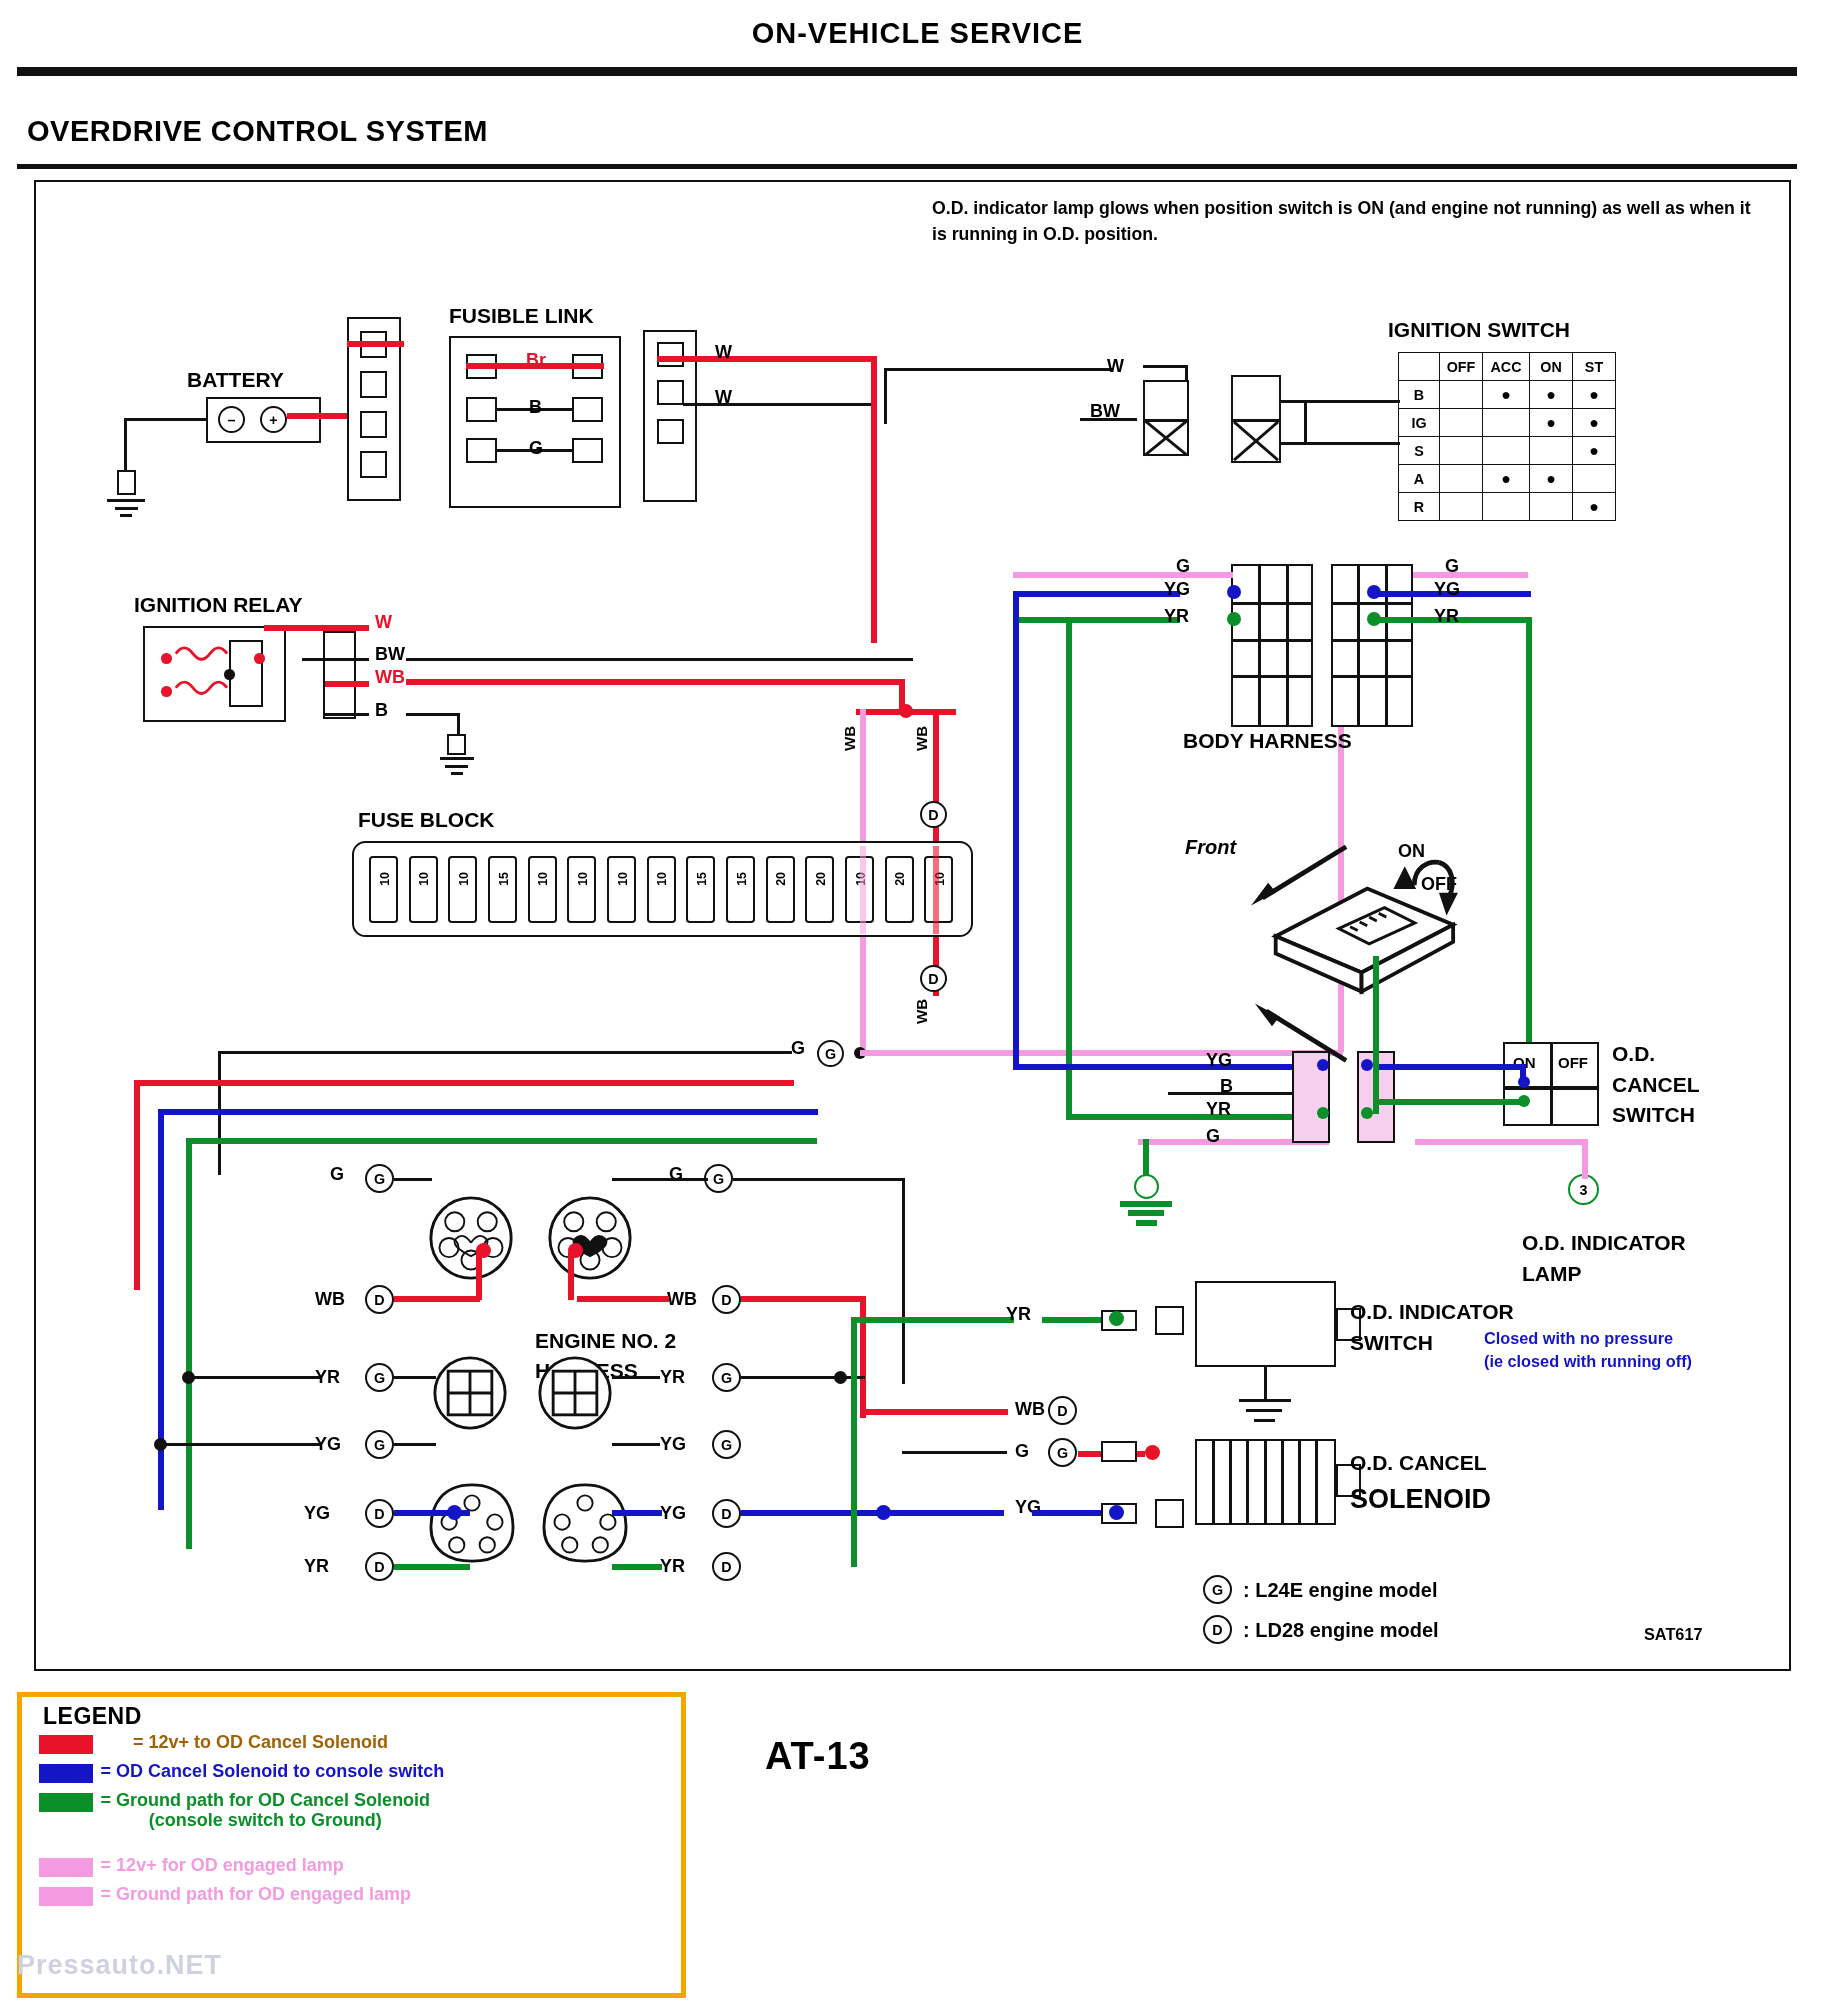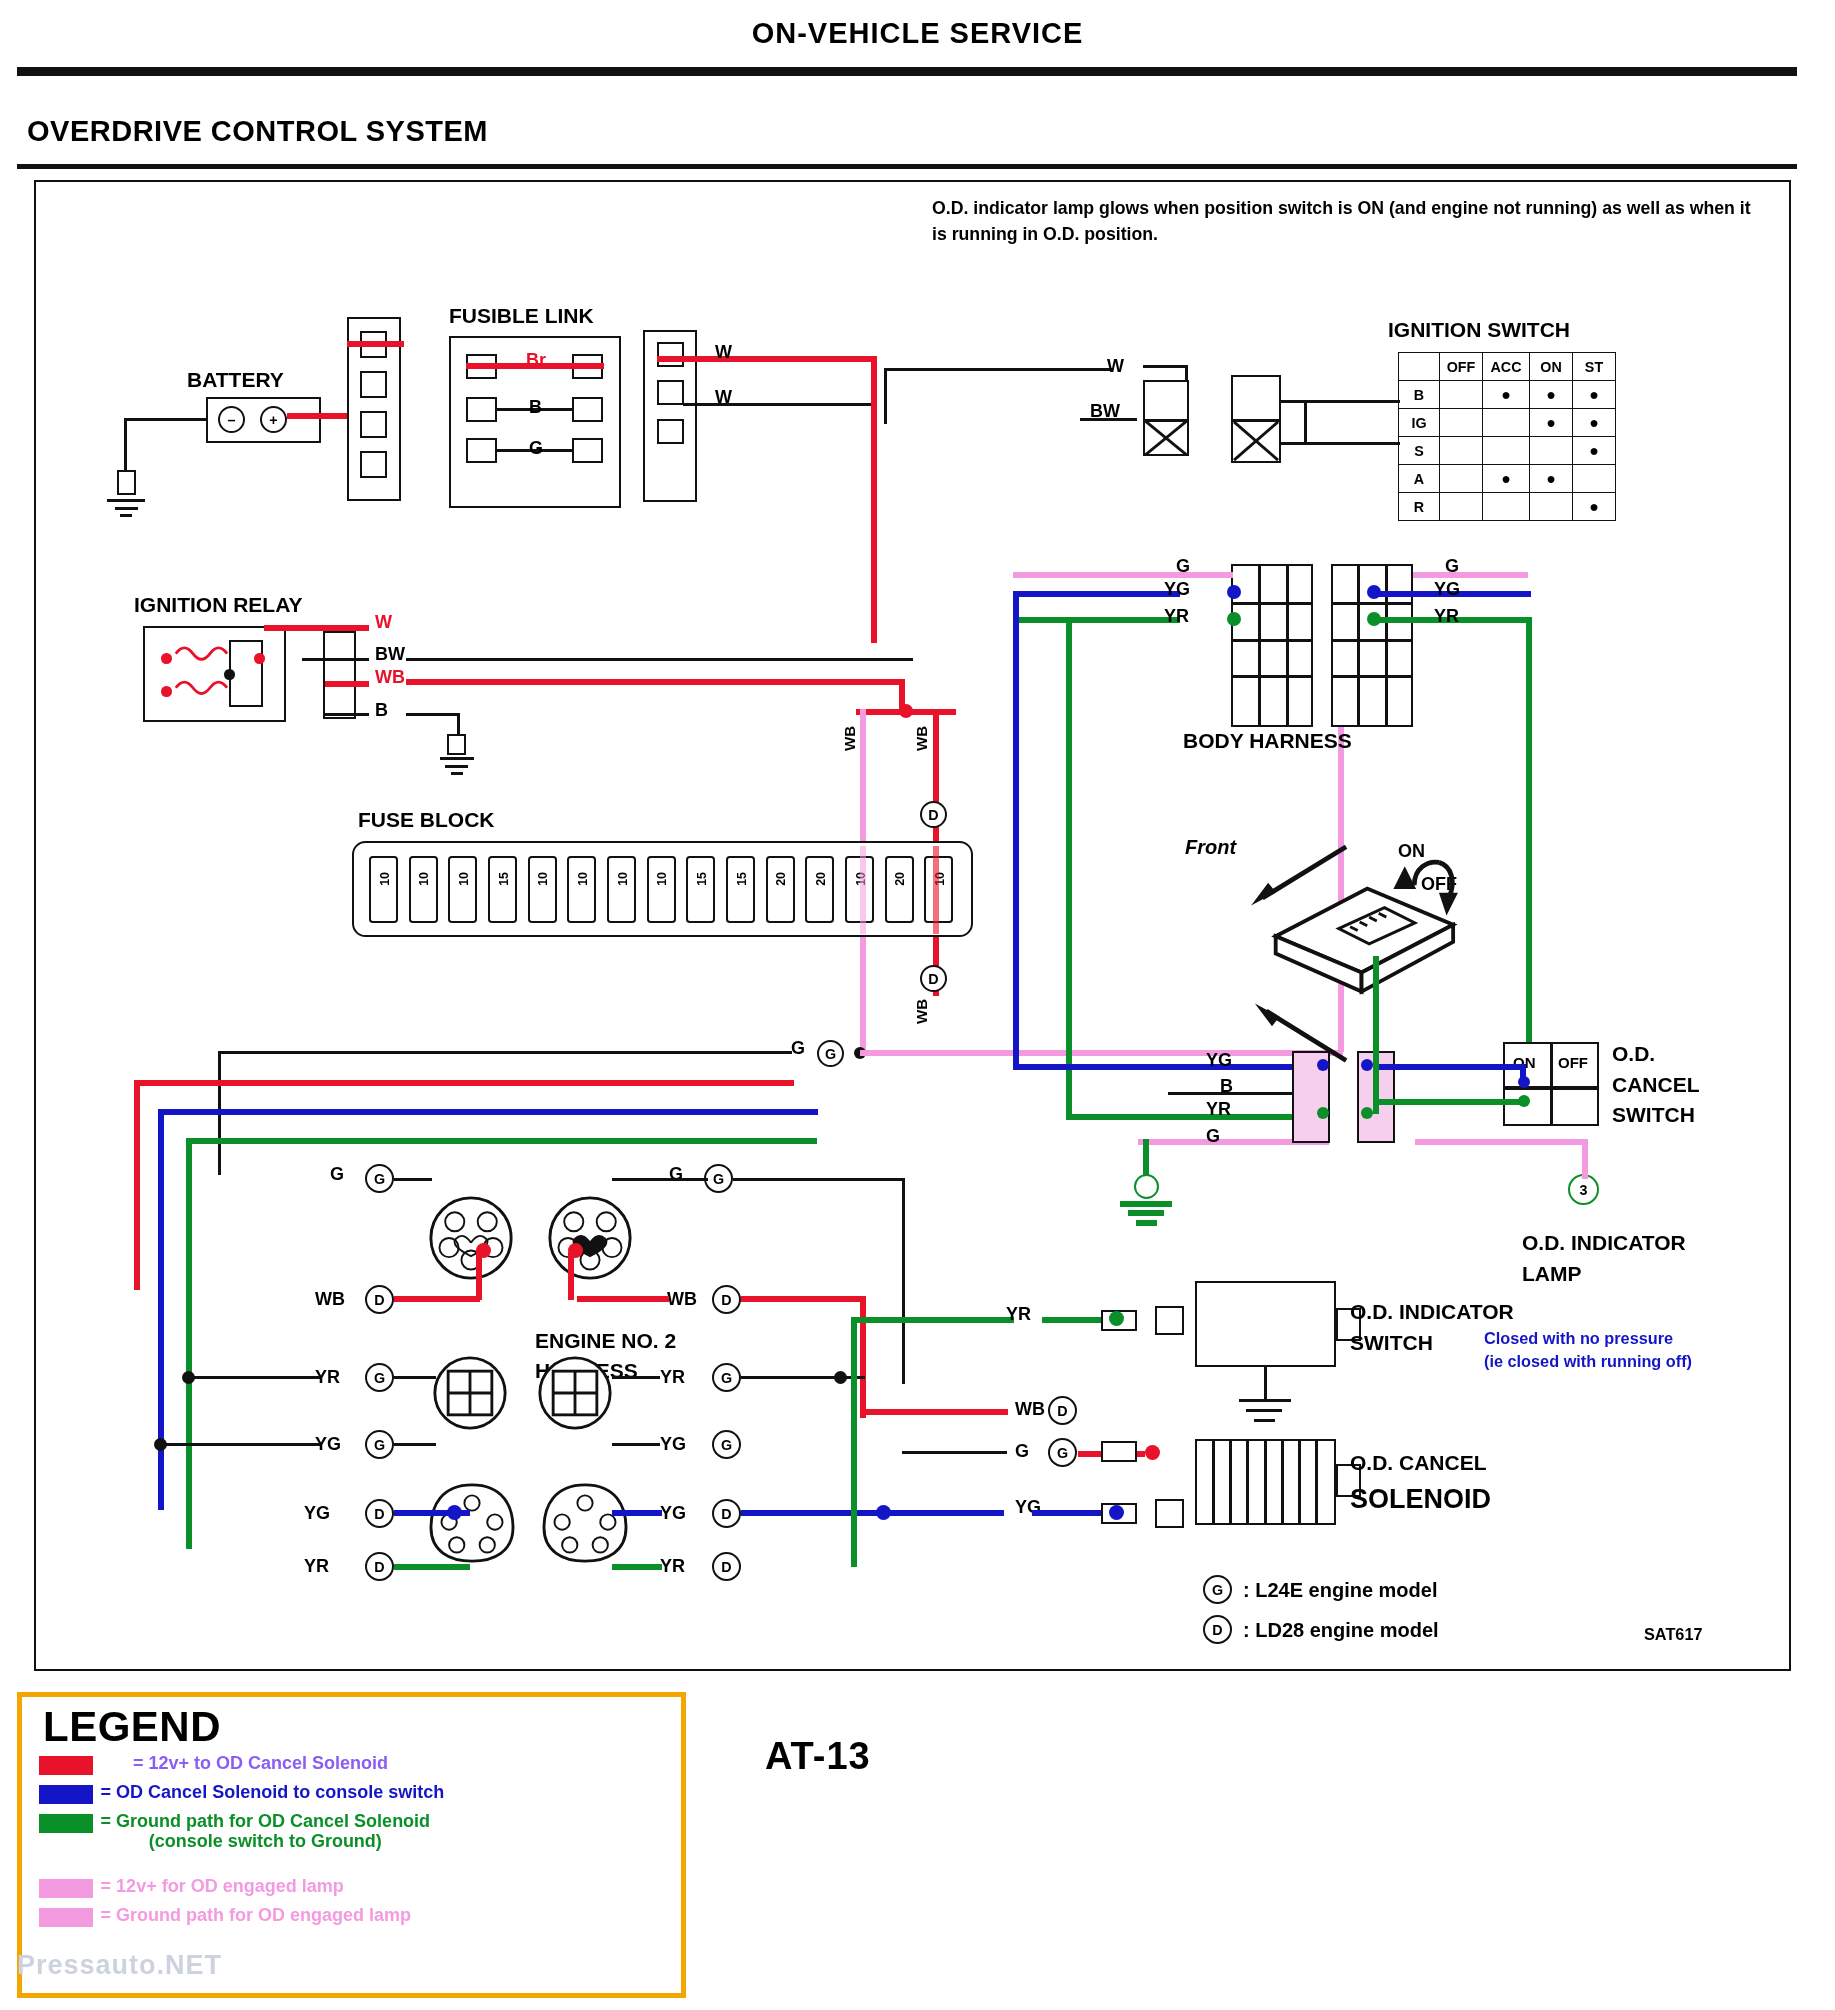--- a/index.html
+++ b/index.html
@@ -34,21 +34,21 @@
   .dot{position:absolute;border-radius:50%;background:#111;}
   .dotr{position:absolute;border-radius:50%;background:#e8122a;}
   .dotb{position:absolute;border-radius:50%;background:#1515c8;}
   .dotg{position:absolute;border-radius:50%;background:#0b8f28;}
   .circ{position:absolute;border:2.9px solid #111;border-radius:50%;box-sizing:border-box;background:#fff;
         display:flex;align-items:center;justify-content:center;font-size:14.3px;font-weight:bold;}
   .vert{writing-mode:vertical-rl;transform:rotate(180deg);}
 
   
   .legend{position:absolute;left:17px;top:1692px;width:669px;height:306px;border:5.7px solid #f3a600;box-sizing:border-box;background:#fff;}
-  .legend h2{margin:0;padding:5.7px 0 1.9px 21px;font-size:42px;font-weight:bold;letter-spacing:0.5px;}
+  .legend h2{margin:0;padding:5.7px 0 1.9px 21px;font-size:23px;font-weight:bold;letter-spacing:0.5px;}
   .lgrow{position:relative;height:27px;margin:1.9px 0 1.9px 17px;display:flex;align-items:flex-start;}
   .sw{width:54px;height:19px;margin-top:1.9px;flex:0 0 auto;}
   .lgtxt{font-size:18px;font-weight:bold;margin-left:7.6px;line-height:1.1;}
   .atno{position:absolute;left:765px;top:1735px;font-size:38px;font-weight:bold;letter-spacing:1px;}
   .sat{position:absolute;left:1644px;top:1625px;font-size:16.3px;font-weight:bold;}
   .wm{position:absolute;left:17px;top:1950px;font-size:27px;font-weight:bold;color:#cdd2e0;letter-spacing:1px;}
 </style>
 </head>
 <body>
 
@@ -553,21 +553,21 @@
   <div class="circ" style="left:1203px;top:1615px;width:29px;height:29px;">D</div>
   <div class="lbl" style="left:1243px;top:1619px;font-size:20px;">: LD28 engine model</div>
 
   <div class="sat">SAT617</div>
 
   <div class="legend">
     <h2>LEGEND</h2>
     <div id="legend-rows">
         <div class="lgrow">
           <div class="sw" style="background: rgb(232, 18, 42);"></div>
-          <div class="lgtxt" style="color: #8b5cf6; margin-left: 40px;">= 12v+ to OD Cancel Solenoid</div>
+          <div class="lgtxt" style="color: #a16207; margin-left: 40px;">= 12v+ to OD Cancel Solenoid</div>
         </div>
         <div class="lgrow">
           <div class="sw" style="background: rgb(21, 21, 200);"></div>
           <div class="lgtxt" style="color: rgb(21, 21, 200);">= OD Cancel Solenoid to console switch</div>
         </div>
         <div class="lgrow" style="height: 48px;">
           <div class="sw" style="background: rgb(11, 143, 40);"></div>
           <div class="lgtxt" style="color: rgb(11, 143, 40); text-align: center;">= Ground path for OD Cancel Solenoid<div>(console switch to Ground)</div></div>
         </div>
         <div class="lgrow" style="margin-top: 17px;">

